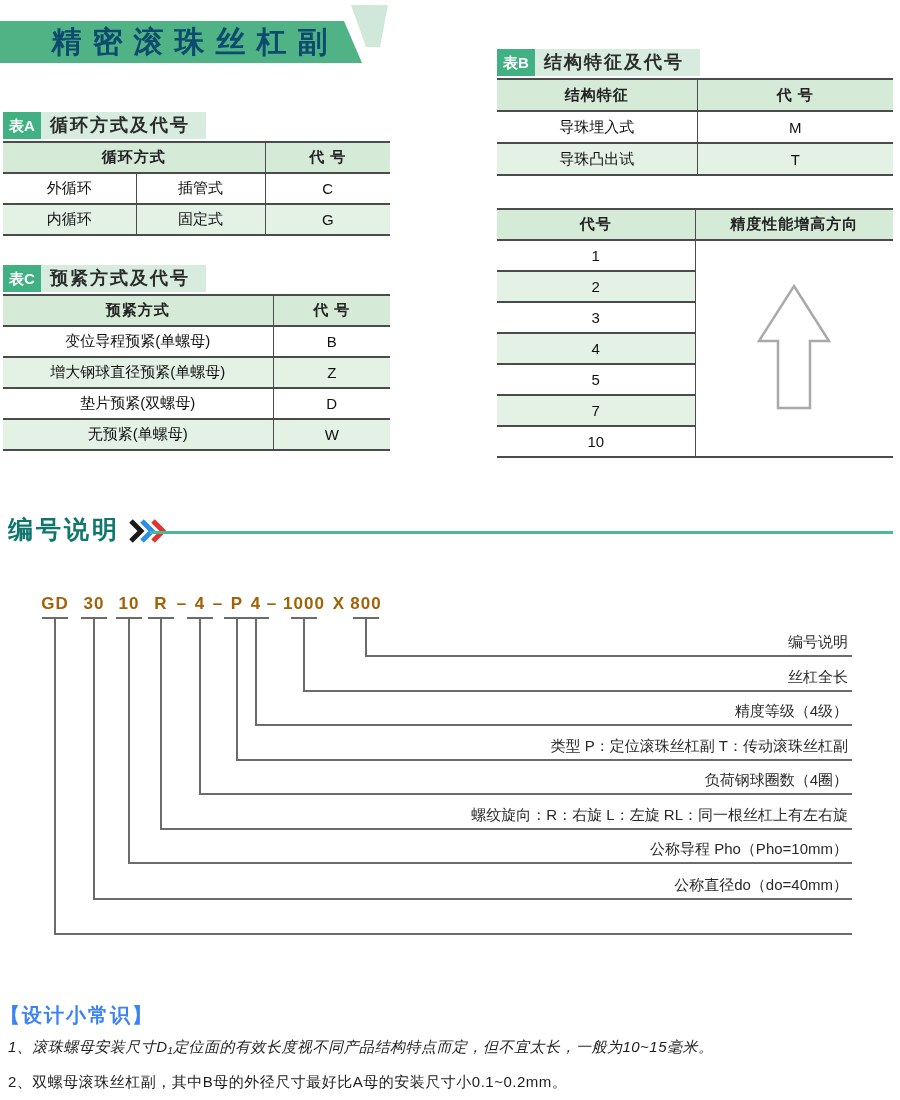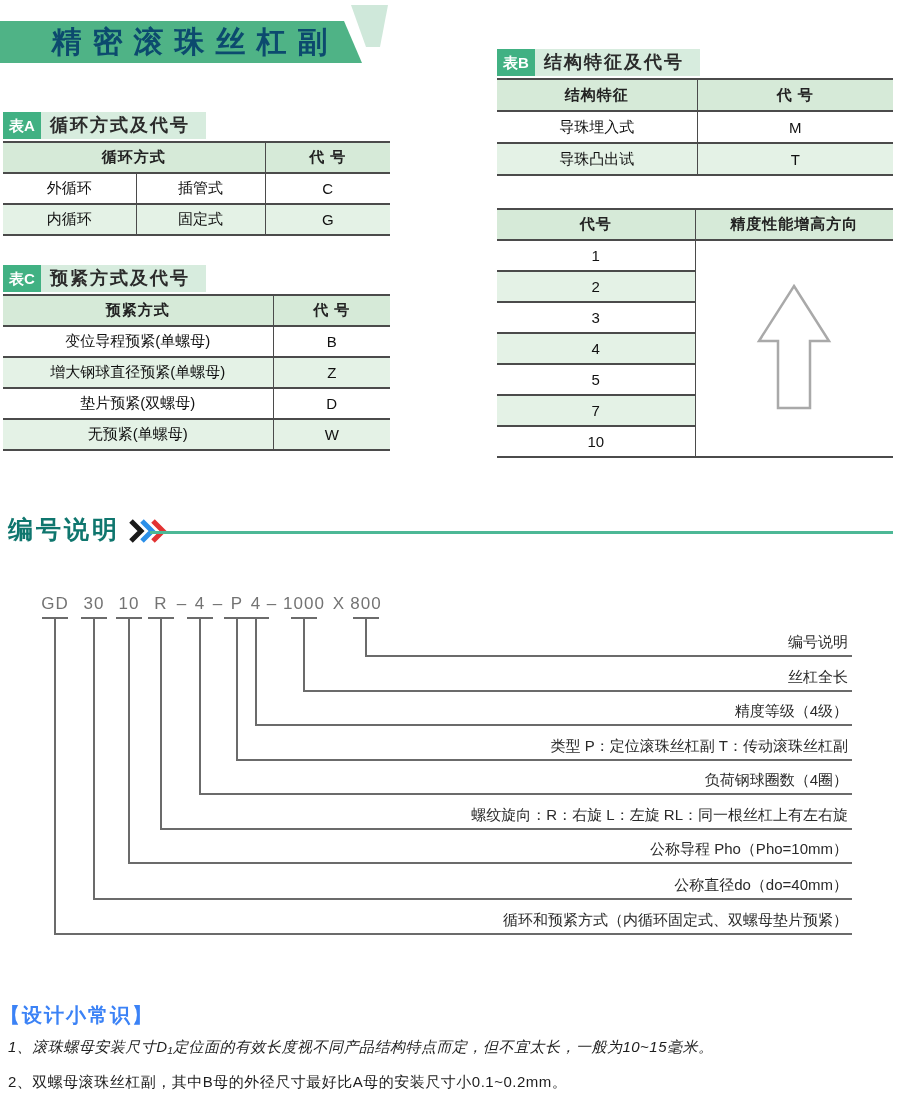--- a/index.html
+++ b/index.html
@@ -62,21 +62,21 @@
   .chevrons{margin-left:8px;margin-top:3px;}
   .num-rule{
     position:absolute;left:150px;top:531px;width:743px;height:0;
     border-top:3px solid #4db896;
   }
 
   
   .diagram{position:absolute;left:0;top:593px;width:900px;height:380px;}
   .code-seg{
     position:absolute;top:0;transform:translateX(-50%);
-    color:#737373;font-size:17px;line-height:22px;white-space:nowrap;letter-spacing:1px;
+    color:#a16207;font-size:17px;line-height:22px;white-space:nowrap;letter-spacing:1px;font-weight:bold;
   }
   .tick{position:absolute;height:0;border-top:2px solid #6b6b6b;}
   .vl{position:absolute;width:0;border-left:2px solid #6b6b6b;}
   .hl{position:absolute;height:0;border-top:2px solid #6b6b6b;}
   .diag-label{
     position:absolute;right:52px;height:22px;line-height:22px;
     font-size:15px;color:#2a2a2a;white-space:nowrap;
   }
 
   
@@ -291,20 +291,19 @@
       <div class="vl" style="left: 365px; top: 25px; height: 37px;"></div>
       <div class="hl" style="left: 365px; top: 62px; width: 487px;"></div>
       <div class="diag-label" style="top: 38px;">编号说明</div>
       <div class="diag-label" style="top: 73px;">丝杠全长</div>
       <div class="diag-label" style="top: 107px;">精度等级（4级）</div>
       <div class="diag-label" style="top: 142px;">类型 P：定位滚珠丝杠副 T：传动滚珠丝杠副</div>
       <div class="diag-label" style="top: 176px;">负荷钢球圈数（4圈）</div>
       <div class="diag-label" style="top: 211px; margin-left: 16px;">螺纹旋向：R：右旋 L：左旋 RL：同一根丝杠上有左右旋</div>
       <div class="diag-label" style="top: 245px;">公称导程 Pho（Pho=10mm）</div>
       <div class="diag-label" style="top: 281px;">公称直径do（do=40mm）</div>
-      <div class="diag-label" style="top: 316px;">循环和预紧方式（内循环固定式、双螺母垫片预紧）</div>
     </div>
 
   <div class="tips-heading">【设计小常识】</div>
   <div class="tip-item tip-0">1、滚珠螺母安装尺寸D₁定位面的有效长度视不同产品结构特点而定，但不宜太长，一般为10~15毫米。</div>
   <div class="tip-item tip-1">2、双螺母滚珠丝杠副，其中B母的外径尺寸最好比A母的安装尺寸小0.1~0.2mm。</div>
 
 </div>
 
 </body></html>

